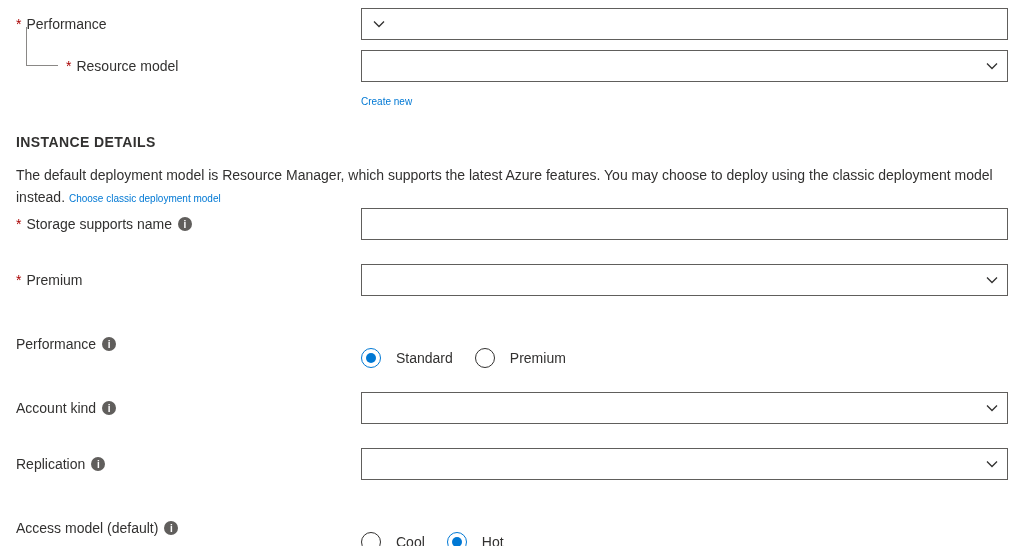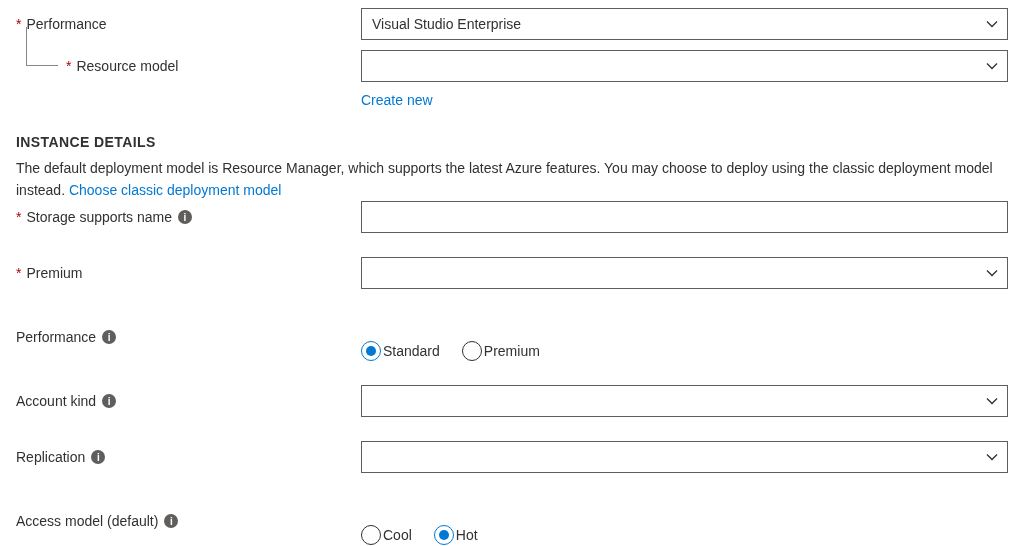--- a/index.html
+++ b/index.html
@@ -89,36 +89,36 @@
       width: 100%;
       height: 32px;
       border: 1px solid #605e5c;
       padding: 0 10px;
       font-size: 14px;
       color: #323130;
       outline: none;
     }
     .link {
       color: #0078d4;
-      font-size: 14px;
+      font-size: 10px;
       cursor: pointer;
       text-decoration: none;
     }
     .create-new-row {
       margin-top: 4px;
       margin-bottom: 26px;
       padding-left: 345px;
     }
     .section-header {
       font-size: 14px;
       font-weight: 600;
       letter-spacing: 0.4px;
       color: #323130;
       margin-top: 10px;
-      margin-bottom: 8px;
+      margin-bottom: 15px;
     }
     .section-desc {
       font-size: 14px;
       line-height: 1.55;
       color: #323130;
       max-width: 990px;
     }
     .info-icon {
       display: inline-flex;
       align-items: center;
@@ -135,21 +135,21 @@
       cursor: help;
     }
     .radio-group {
       display: flex;
       gap: 22px;
       align-items: center;
     }
     .radio-option {
       display: flex;
       align-items: center;
-      gap: 2px;
+      gap: 15px;
       cursor: pointer;
       margin-top: 28px;
     }
     .radio-circle {
       width: 20px;
       height: 20px;
       border: 1.5px solid #323130;
       border-radius: 50%;
       display: flex;
       align-items: center;
@@ -177,21 +177,20 @@
 </head>
 <body>
 
 <div class="form-row">
   <div class="label-col">
     <span class="required">*</span>
     <span>Performance</span>
   </div>
   <div class="input-col">
     <div class="select-box">
-      <span>Visual Studio Enterprise</span>
       <span class="chevron">
         <svg viewBox="0 0 12 12">
             <path d="M1 3.5 L6 8.5 L11 3.5" stroke="#323130" stroke-width="1.3" fill="none"></path>
           </svg>
       </span>
     </div>
   </div>
 </div>
 
 <div class="form-row">

